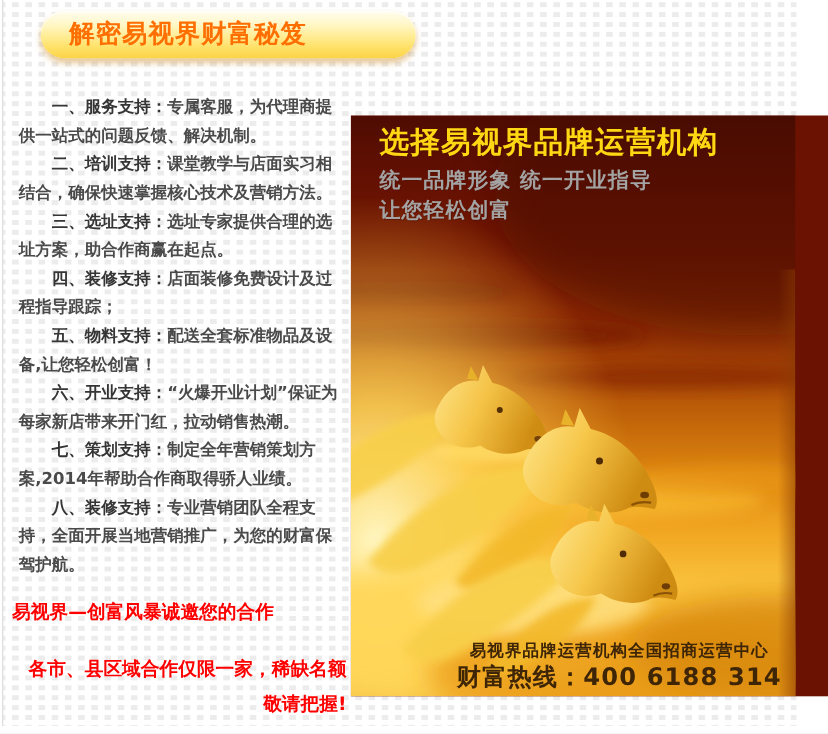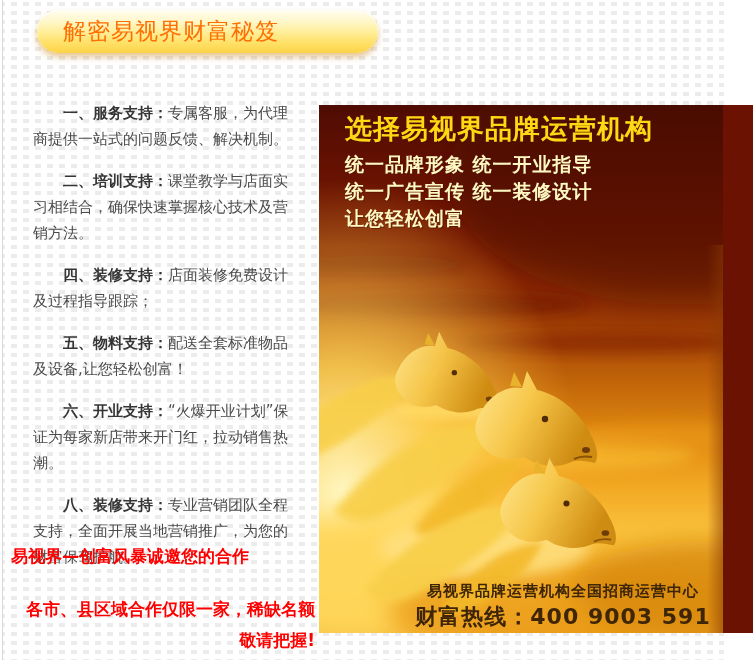--- a/index.html
+++ b/index.html
@@ -18,29 +18,29 @@
 
   
   .pill {
     position:absolute; left:34px; top:10px; width:341px; height:43px;
     border-radius:22px;
     background:linear-gradient(180deg,#fffdf0 0%,#fff7c8 28%,#ffec92 55%,#ffe065 78%,#fbd348 100%);
     box-shadow:0 4px 6px rgba(205,140,35,0.5), inset 0 1px 0 rgba(255,255,255,0.9);
   }
   .pill span {
     display:block; line-height:43px; padding-left:26px;
-    font-size:23px; font-weight:normal; color:#ff6e00; letter-spacing:1px;
+    font-size:23px; font-weight:bold; color:#ff6e00; letter-spacing:1px;
   }
 
   
   .support {
     position:absolute; left:14px; top:84px; width:298px;
     font-size:15px; line-height:26px; color:#4a4a4a;
   }
-  .support p { margin:16px; text-indent:2em; }
+  .support p { margin:0; text-indent:2em;font-weight:bold; }
   .support b { color:#353535; }
 
   
   .invite1 {
     position:absolute; left:8px; top:545px; width:304px; text-align:left;
     font-size:17px; font-weight:bold; color:#ff0000;
   }
   .invite2 {
     position:absolute; left:8px; top:594px; width:304px; text-align:right;
     font-size:17px; font-weight:bold; color:#ff0000; line-height:31px;
@@ -52,21 +52,21 @@
     overflow:hidden; background:#6b1202;
   }
   .poster svg { position:absolute; left:0; top:0; }
   .poster-title {
     position:absolute; left:26px; top:6px; z-index:2;
     font-size:27px; font-weight:bold; color:#ffd814; letter-spacing:1px;
     text-shadow:1px 1px 0 rgba(80,16,0,0.65);
   }
   .unified {
     position:absolute; left:26px; top:46px; z-index:2;
-    font-size:19px; font-weight:bold; color:#fef9c3; line-height:27px;
+    font-size:19px; font-weight:bold; color:#a3a3a3; line-height:27px;
     letter-spacing:1px; text-shadow:1px 1px 0 rgba(80,16,0,0.6);
   }
   .poster-footer {
     position:absolute; left:0; right:0; bottom:2px; z-index:2; text-align:center;
     color:#3e2506; font-weight:bold;
   }
   .poster-footer .org { font-size:15px; line-height:24px; letter-spacing:1px; }
   .poster-footer .hotline { font-size:22px; line-height:28px; letter-spacing:1px; }
 </style>
 </head>
@@ -75,23 +75,25 @@
 <div class="page">
   <div class="card">
 
     <div class="pill">
       <span>解密易视界财富秘笈</span>
     </div>
 
     <div class="support">
       <p><b>一、服务支持：</b><span>专属客服，为代理商提供一站式的问题反馈、解决机制。</span></p>
       <p><b>二、培训支持：</b><span>课堂教学与店面实习相结合，确保快速掌握核心技术及营销方法。</span></p>
+      <p><b>三、选址支持：</b><span>选址专家提供合理的选址方案，助合作商赢在起点。</span></p>
       <p><b>四、装修支持：</b><span>店面装修免费设计及过程指导跟踪；</span></p>
       <p><b>五、物料支持：</b><span>配送全套标准物品及设备,让您轻松创富！</span></p>
       <p><b>六、开业支持：</b><span>“火爆开业计划”保证为每家新店带来开门红，拉动销售热潮。</span></p>
+      <p><b>七、策划支持：</b><span>制定全年营销策划方案,2014年帮助合作商取得骄人业绩。</span></p>
       <p><b>八、装修支持：</b><span>专业营销团队全程支持，全面开展当地营销推广，为您的财富保驾护航。</span></p>
     </div>
 
     <div class="invite1">易视界—创富风暴诚邀您的合作</div>
     <div class="invite2">各市、县区域合作仅限一家，稀缺名额敬请把握!</div>
 
     <div class="poster">
       <svg width="404" height="528" viewBox="0 0 404 528" xmlns="http://www.w3.org/2000/svg">
         <defs>
           <linearGradient id="sky" x1="0" y1="0" x2="0" y2="1">
@@ -182,24 +184,23 @@
           <path d="M318,247 C312,246 306,246 300,249" stroke="#8a5206" stroke-width="2" fill="none"></path>
         </g>
 
         <rect x="388" y="140" width="16" height="388" fill="url(#edgeG)"></rect>
       </svg>
 
       <div class="poster-title">选择易视界品牌运营机构</div>
 
       <div class="unified">
         <div>统一品牌形象 统一开业指导</div>
-        <div>统一广告宣传 统一装修设计</div>
         <div>让您轻松创富</div>
       </div>
 
       <div class="poster-footer">
         <div class="org">易视界品牌运营机构全国招商运营中心</div>
-        <div class="hotline"><span>财富热线：</span><span>400 9003 591</span></div>
+        <div class="hotline"><span>财富热线：</span><span>400 6188 314</span></div>
       </div>
     </div>
 
   </div>
 </div>
 
 </body></html>

